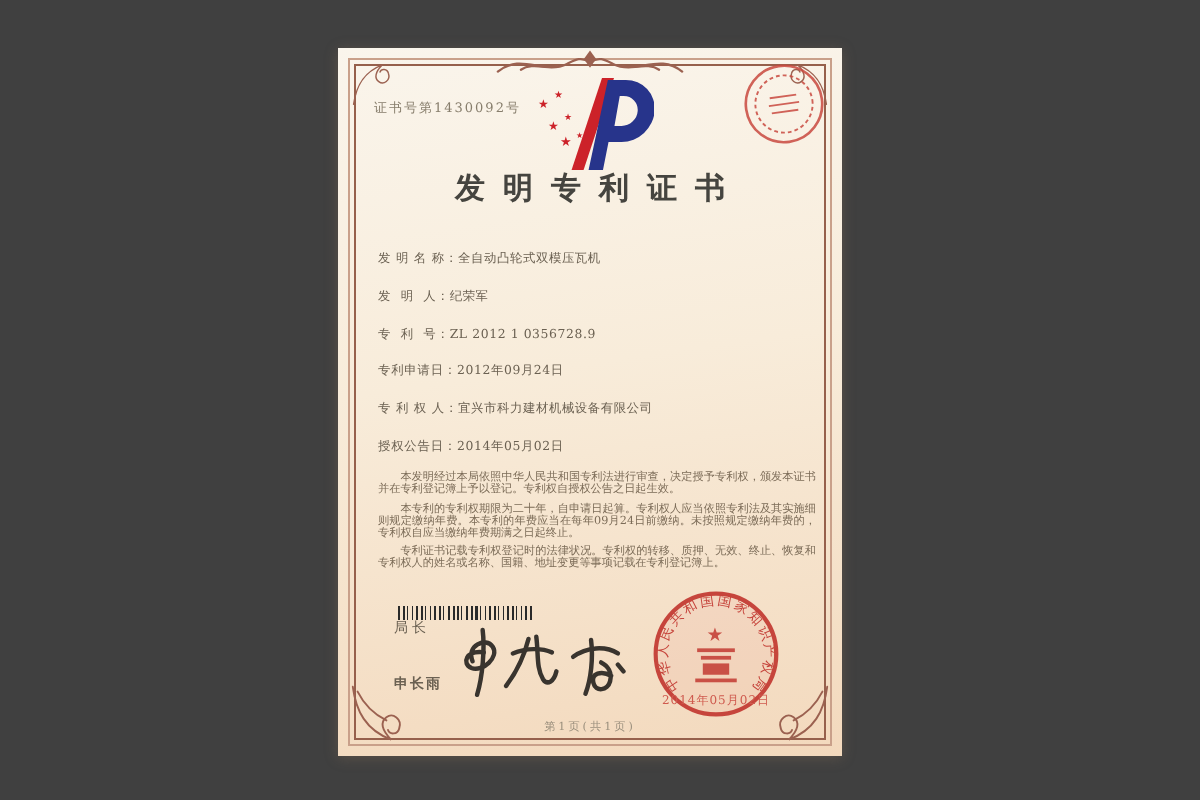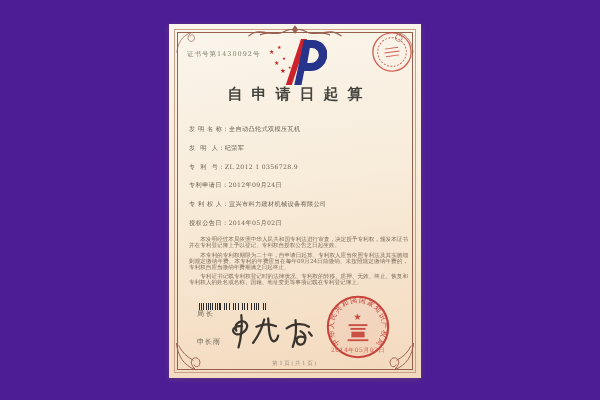--- a/index.html
+++ b/index.html
@@ -1,16 +1,16 @@
 <!DOCTYPE html>
 <html><head>
 <meta charset="utf-8">
 <style>
   html,body{margin:0;padding:0;}
-  .stage{position:relative;width:600px;height:400px;background:#4c1d95;overflow:hidden;
+  .stage{position:relative;width:600px;height:400px;background:#404040;overflow:hidden;
          font-family:"DejaVu Serif","Liberation Serif",serif;}
   .paper{position:absolute;left:169px;top:24px;width:252px;height:354px;
          background:linear-gradient(172deg,#faf5ec 0%,#f8ecda 45%,#f3d9bd 100%);
          box-shadow:0 1px 6px rgba(140,115,90,.35);}
   .frame{position:absolute;inset:8px;border:1.6px solid #96604c;outline:1px solid #c9a08a;outline-offset:2px;pointer-events:none;}
   .cert-no{position:absolute;left:18px;top:26px;font-size:6.5px;letter-spacing:1px;color:#877e6c;}
   .title{position:absolute;left:0;right:0;top:61px;text-align:center;font-size:15px;font-weight:600;
          letter-spacing:9px;padding-left:9px;color:#45443f;}
   .logo{position:absolute;left:98px;top:15px;}
   .small-seal{position:absolute;left:202px;top:7px;opacity:.85;transform:rotate(-8deg);}
@@ -18,21 +18,21 @@
   .frow{height:18.8px;font-size:6.2px;color:#6b6152;white-space:nowrap;}
   .flabel{white-space:pre;letter-spacing:.4px;}
   .fvalue{letter-spacing:.3px;}
   .body{position:absolute;left:20px;right:13px;top:212px;font-size:5.6px;line-height:6px;
         color:#7c6c58;text-align:justify;}
   .body p{margin:0 0 3.5px 0;text-indent:2em;}
   .barcode{position:absolute;left:30px;top:279px;width:68px;height:7px;
     background:repeating-linear-gradient(90deg,#2a2a2a 0 1px,transparent 1px 2.3px,#2a2a2a 2.3px 3.4px,
       transparent 3.4px 4.4px,#2a2a2a 4.4px 4.9px,transparent 4.9px 6.9px,#2a2a2a 6.9px 7.6px,transparent 7.6px 9.1px);}
   .signer-title{position:absolute;left:28px;top:285px;font-size:7px;letter-spacing:2px;color:#6b6152;}
-  .signer-name{position:absolute;left:28px;top:313px;font-size:7px;letter-spacing:1px;color:#6b6152;}
+  .signer-name{position:absolute;left:28px;top:313px;font-size:7px;letter-spacing:1px;color:#6b6152;font-weight:bold;}
   .signature{position:absolute;left:55px;top:285px;}
   .big-seal{position:absolute;left:156px;top:270px;}
   .ring{font-size:7.4px;letter-spacing:1.25px;fill:#c6453c;font-family:"DejaVu Serif",serif;}
   .seal-date{position:absolute;left:148px;top:322px;width:82px;text-align:center;font-size:6px;
              letter-spacing:.5px;color:#cf5a4e;}
   .footer-page{position:absolute;left:0;right:0;top:336px;text-align:center;font-size:5.6px;
              letter-spacing:1.5px;color:#9a8f7d;}
   .orn{stroke:#9b6150;fill:none;stroke-width:1.2;stroke-linecap:round;}
   .orn-fill{fill:#9b6150;stroke:none;}
   .top-orn{position:absolute;left:50%;top:-2px;transform:translateX(-50%);}
@@ -92,21 +92,21 @@
     <svg class="small-seal" width="42" height="42" viewBox="0 0 44 44">
       <circle cx="22" cy="22" r="20" fill="none" stroke="#c94a40" stroke-width="1.4"></circle>
       <circle cx="22" cy="22" r="15" fill="none" stroke="#c94a40" stroke-width="1" stroke-dasharray="2 1.6"></circle>
       <g stroke="#c94a40" stroke-width="1">
         <line x1="15" y1="18" x2="29" y2="18"></line>
         <line x1="14" y1="22" x2="30" y2="22"></line>
         <line x1="15" y1="26" x2="29" y2="26"></line>
       </g>
     </svg>
 
-    <div class="title">自申请日起算</div>
+    <div class="title">发明专利证书</div>
 
     <div class="fields">
       <div class="frow">
         <span class="flabel">发 明 名 称：</span><span class="fvalue">全自动凸轮式双模压瓦机</span>
       </div>
       <div class="frow">
         <span class="flabel">发  明  人：</span><span class="fvalue">纪荣军</span>
       </div>
       <div class="frow">
         <span class="flabel">专  利  号：</span><span class="fvalue">ZL 2012 1 0356728.9</span>

